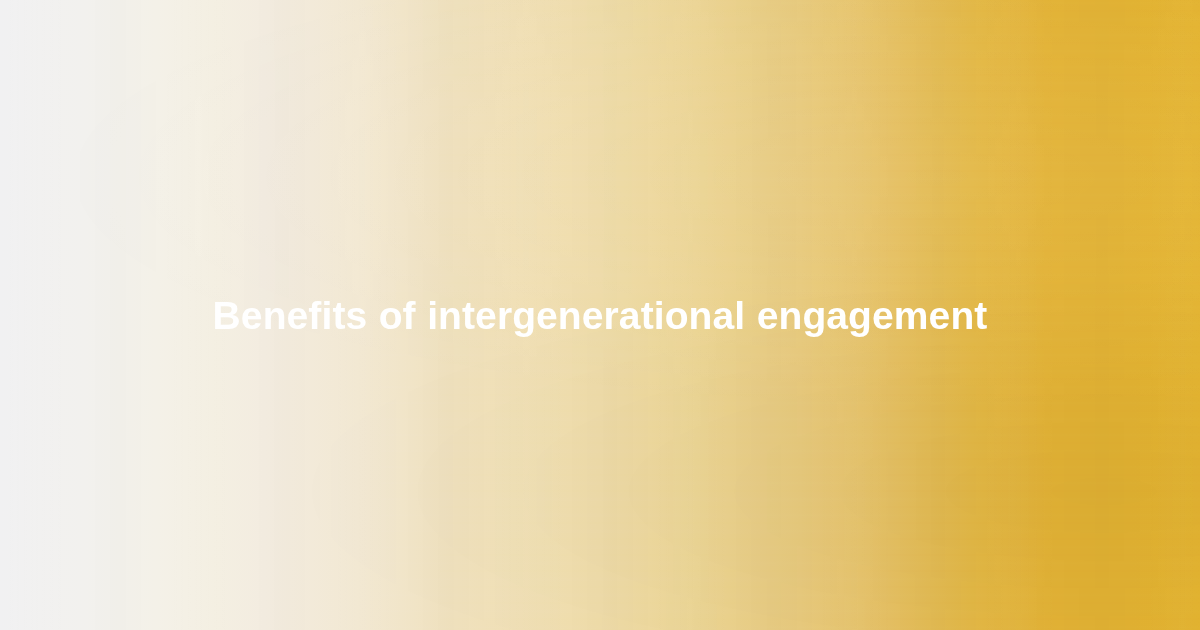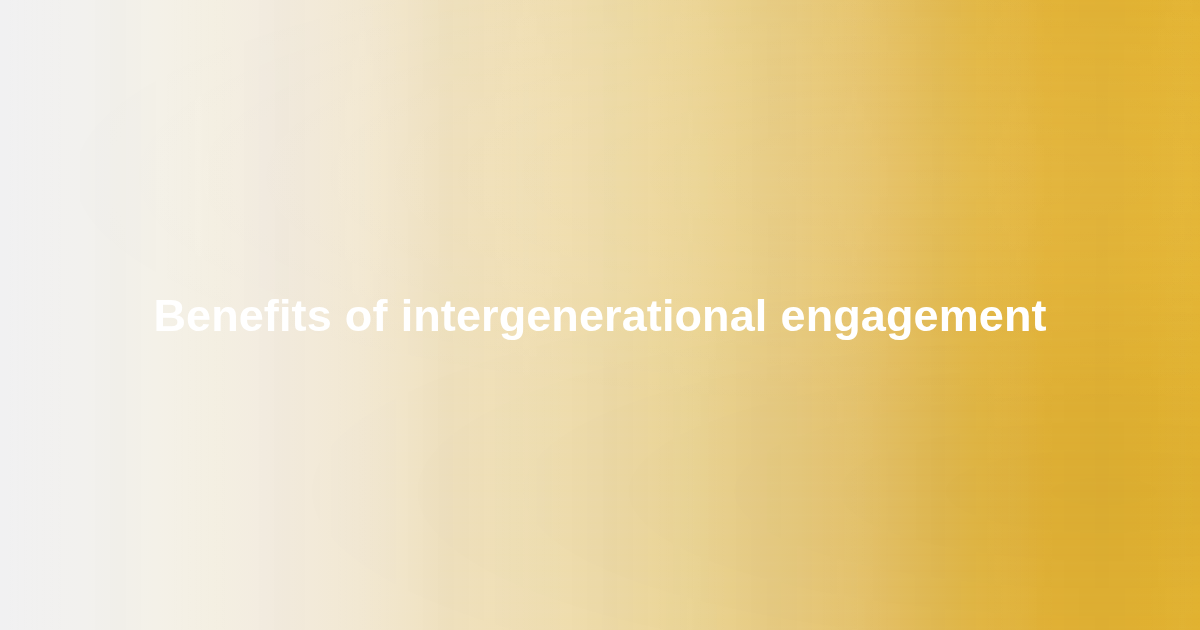--- a/index.html
+++ b/index.html
@@ -88,21 +88,21 @@
     padding: 0 118px;
     box-sizing: border-box;
   }
 
   .card__title {
     margin: 0;
     width: 100%;
     text-align: center;
     color: #ffffff;
     font-family: "Liberation Sans", sans-serif;
-    font-size: 45px;
+    font-size: 39px;
     font-weight: 700;
     line-height: 55px;
     letter-spacing: .1px;
     word-spacing: .5px;
     white-space: normal;
   }
 </style>
 </head>
 <body>
 

